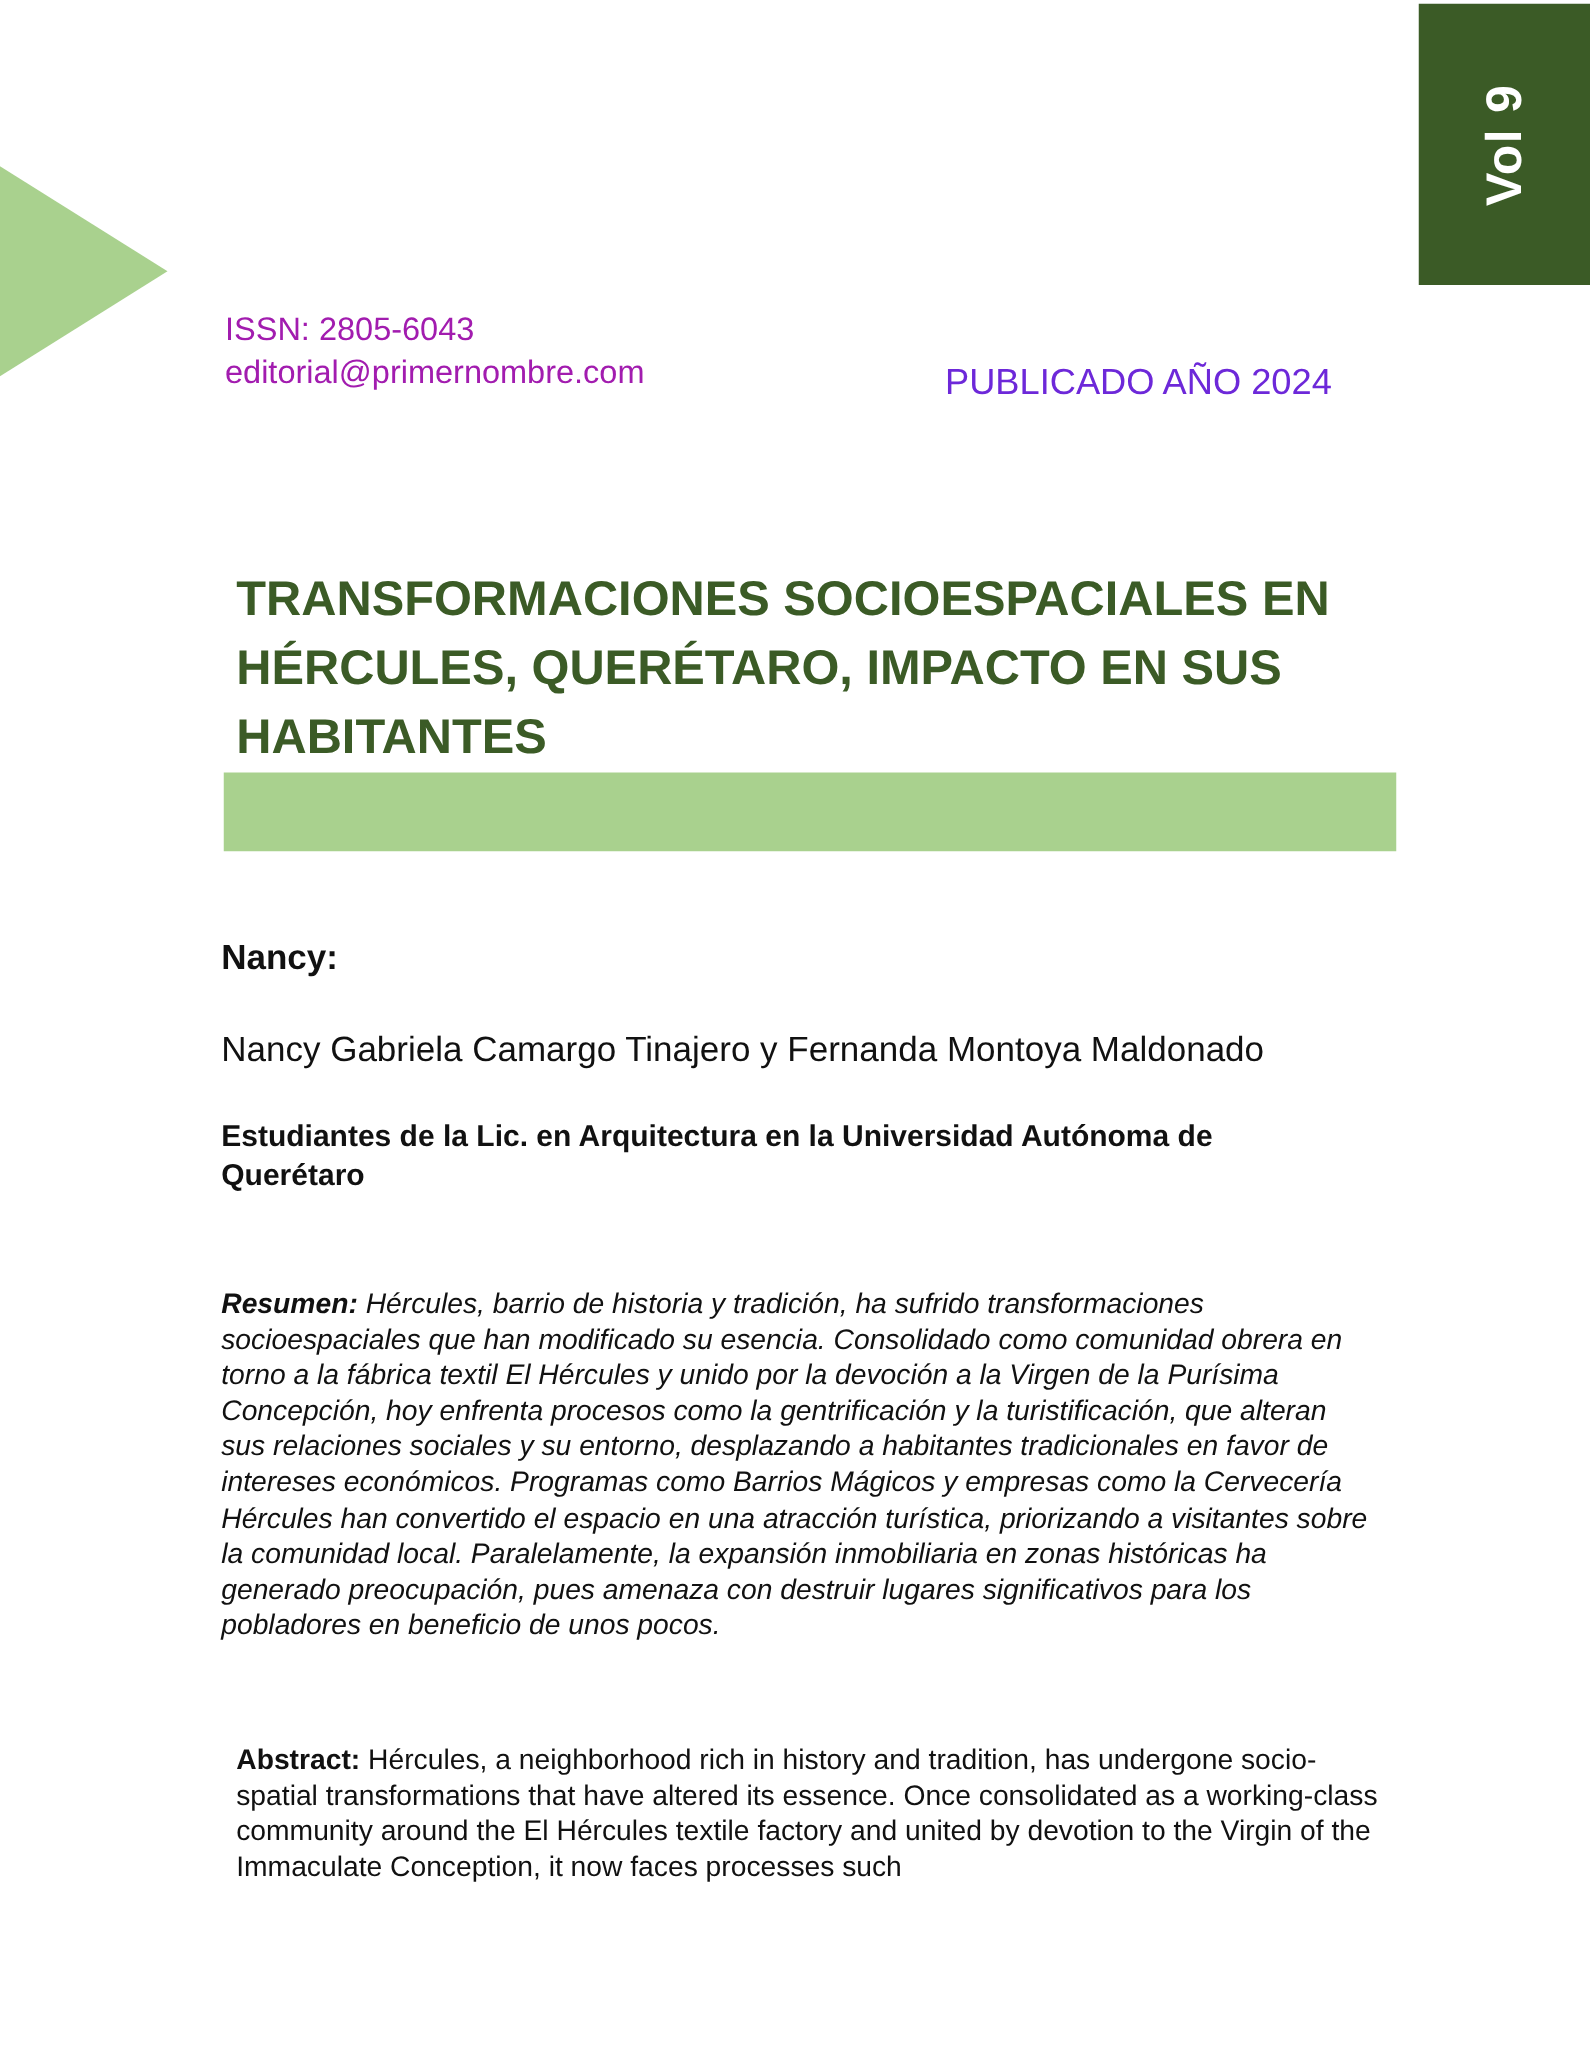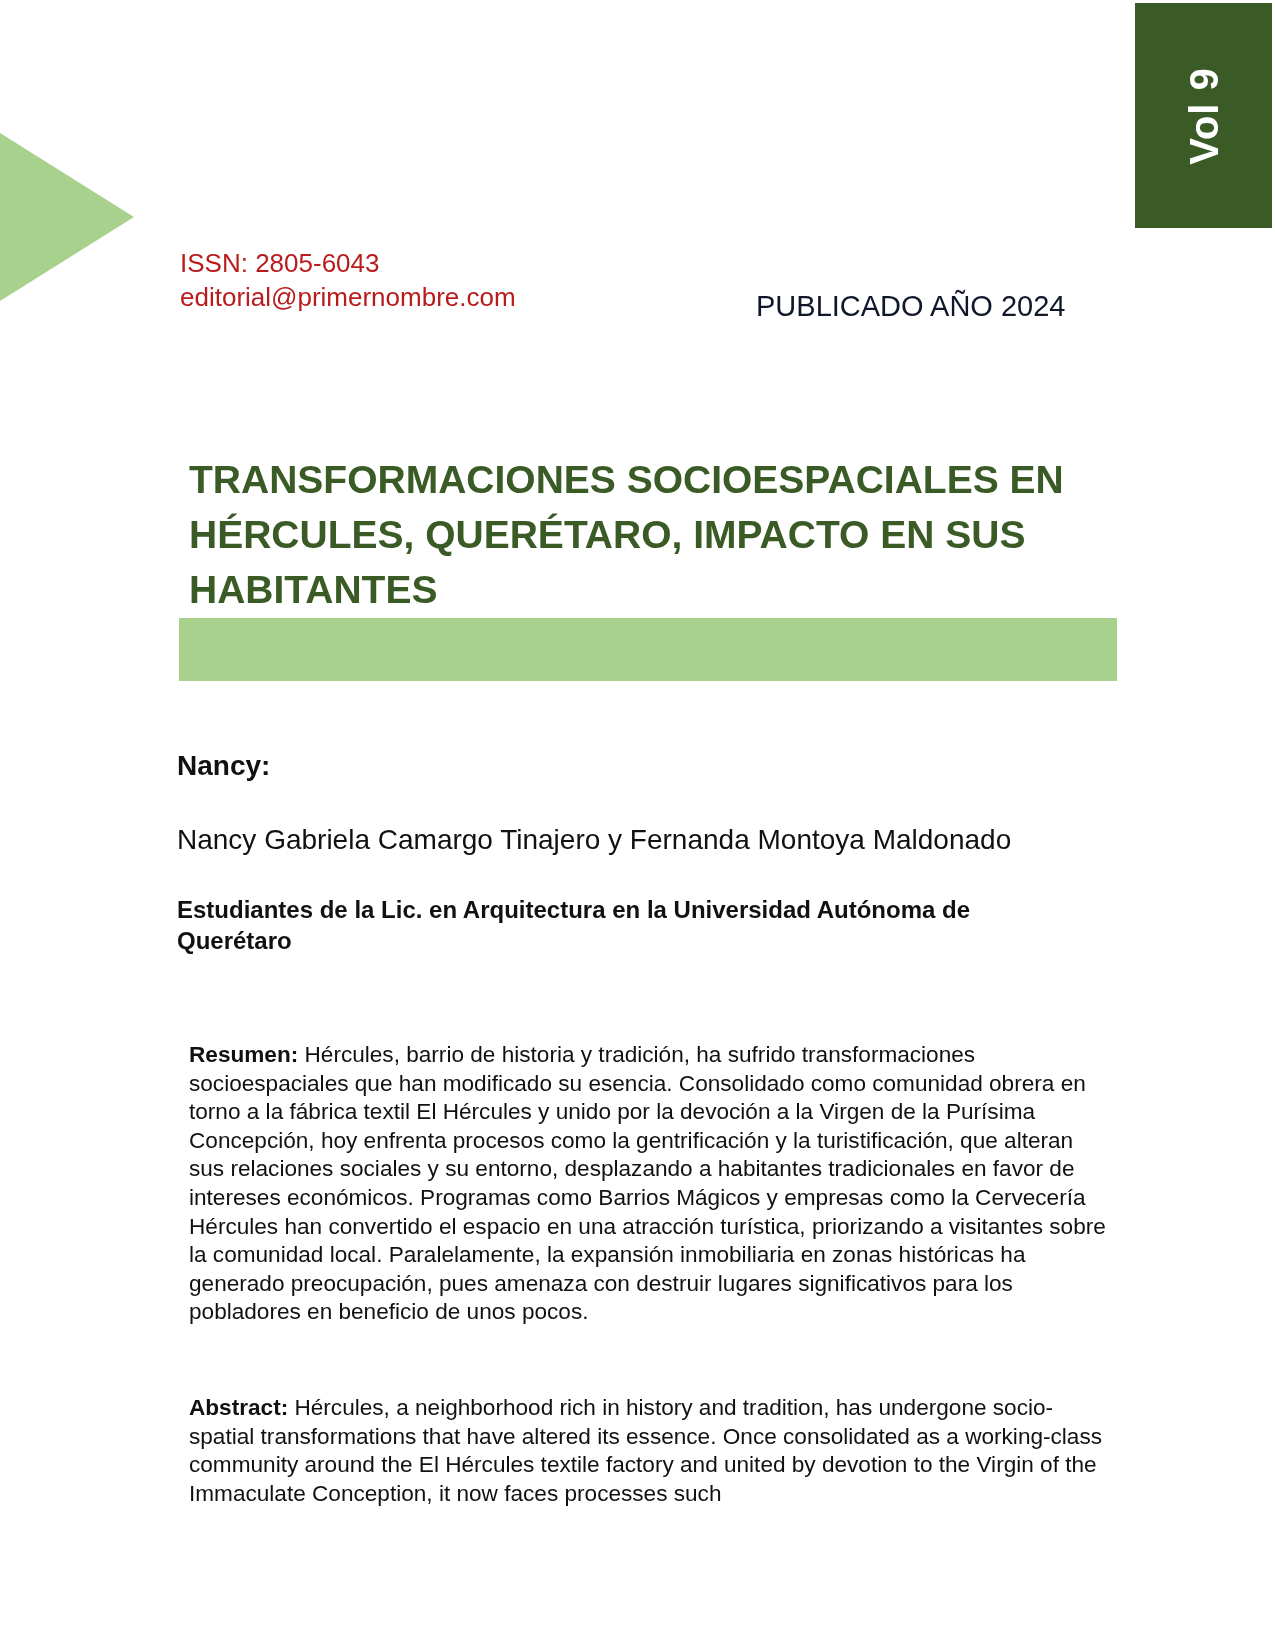--- a/index.html
+++ b/index.html
@@ -22,26 +22,26 @@
       font-family: "Liberation Sans", sans-serif;
     }
     .triangle {
       position: absolute; left: 0; top: 133px; width: 0; height: 0;
       border-top: 84px solid transparent;
       border-bottom: 84px solid transparent;
       border-left: 134px solid #a9d18e;
     }
     .meta {
       position: absolute; left: 180px; top: 246px;
-      color: #b91c1c; font-size: 26px; line-height: 34px;
+      color: #a21caf; font-size: 26px; line-height: 34px;
     }
     .meta div { white-space: nowrap; }
     .published {
       position: absolute; left: 756px; top: 290px;
-      color: #0f172a; font-size: 29px; white-space: nowrap;
+      color: #6d28d9; font-size: 29px; white-space: nowrap;
     }
     .title {
       position: absolute; left: 177px; top: 440px; width: 900px;
       color: #3b5b26; font-size: 39px; font-weight: bold; line-height: 55px;
       letter-spacing: 0px;
     }
     .green-bar {
       position: absolute; left: 179px; top: 618px; width: 938px; height: 63px;
       background: #a9d18e;
     }
@@ -84,19 +84,19 @@
 <h1 class="title" style="margin:12px;">TRANSFORMACIONES SOCIOESPACIALES EN HÉRCULES, QUERÉTARO, IMPACTO EN SUS HABITANTES</h1>
 
 <div class="green-bar"></div>
 
 <div class="author-label">Nancy:</div>
 
 <div class="author-names">Nancy Gabriela Camargo Tinajero y Fernanda Montoya Maldonado</div>
 
 <div class="affiliation">Estudiantes de la Lic. en Arquitectura en la Universidad Autónoma de Querétaro</div>
 
-<p class="paragraph resumen" style="margin:12px;">
+<p class="paragraph resumen" style="margin:0;font-style:italic;">
   <span class="label">Resumen:</span><span> Hércules, barrio de historia y tradición, ha sufrido transformaciones socioespaciales que han modificado su esencia. Consolidado como comunidad obrera en torno a la fábrica textil El Hércules y unido por la devoción a la Virgen de la Purísima Concepción, hoy enfrenta procesos como la gentrificación y la turistificación, que alteran sus relaciones sociales y su entorno, desplazando a habitantes tradicionales en favor de intereses económicos. Programas como Barrios Mágicos y empresas como la Cervecería Hércules han convertido el espacio en una atracción turística, priorizando a visitantes sobre la comunidad local. Paralelamente, la expansión inmobiliaria en zonas históricas ha generado preocupación, pues amenaza con destruir lugares significativos para los pobladores en beneficio de unos pocos.</span>
 </p>
 
 <p class="paragraph abstract" style="margin:12px;">
   <span class="label">Abstract:</span><span> Hércules, a neighborhood rich in history and tradition, has undergone socio-spatial transformations that have altered its essence. Once consolidated as a working-class community around the El Hércules textile factory and united by devotion to the Virgin of the Immaculate Conception, it now faces processes such</span>
 </p>
 
 </body></html>

